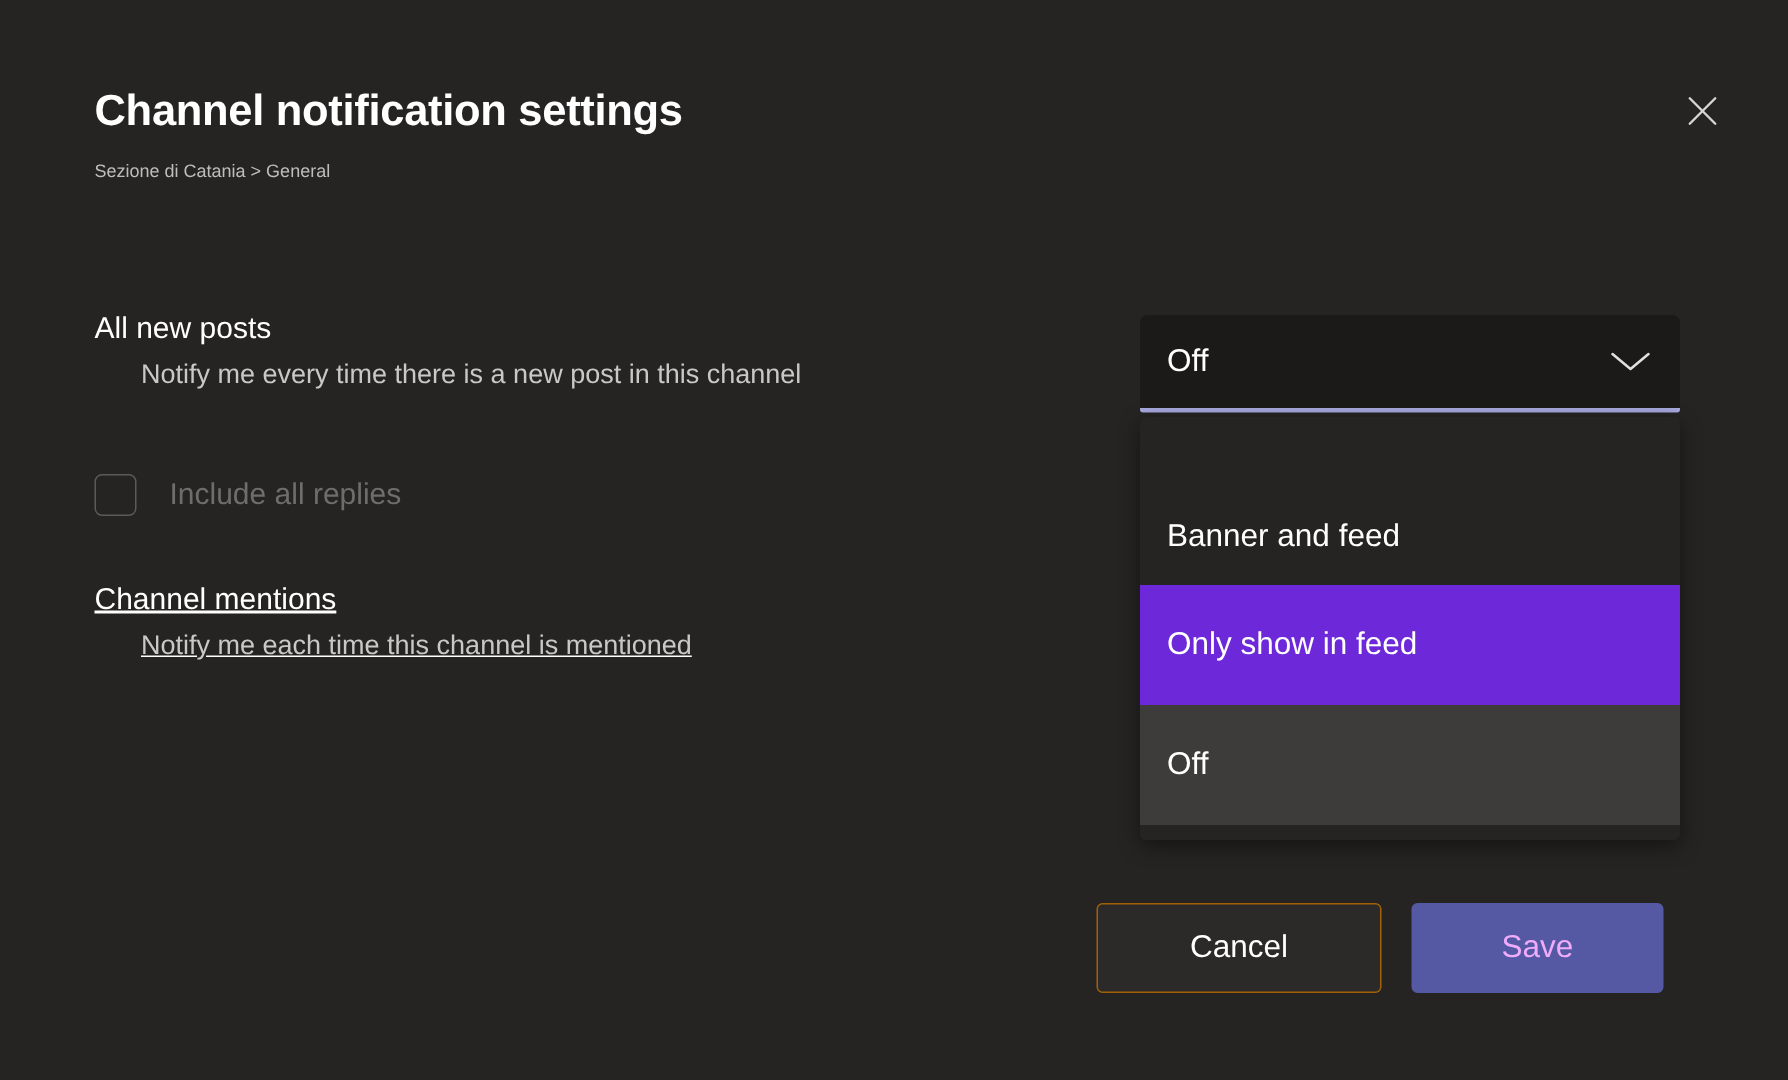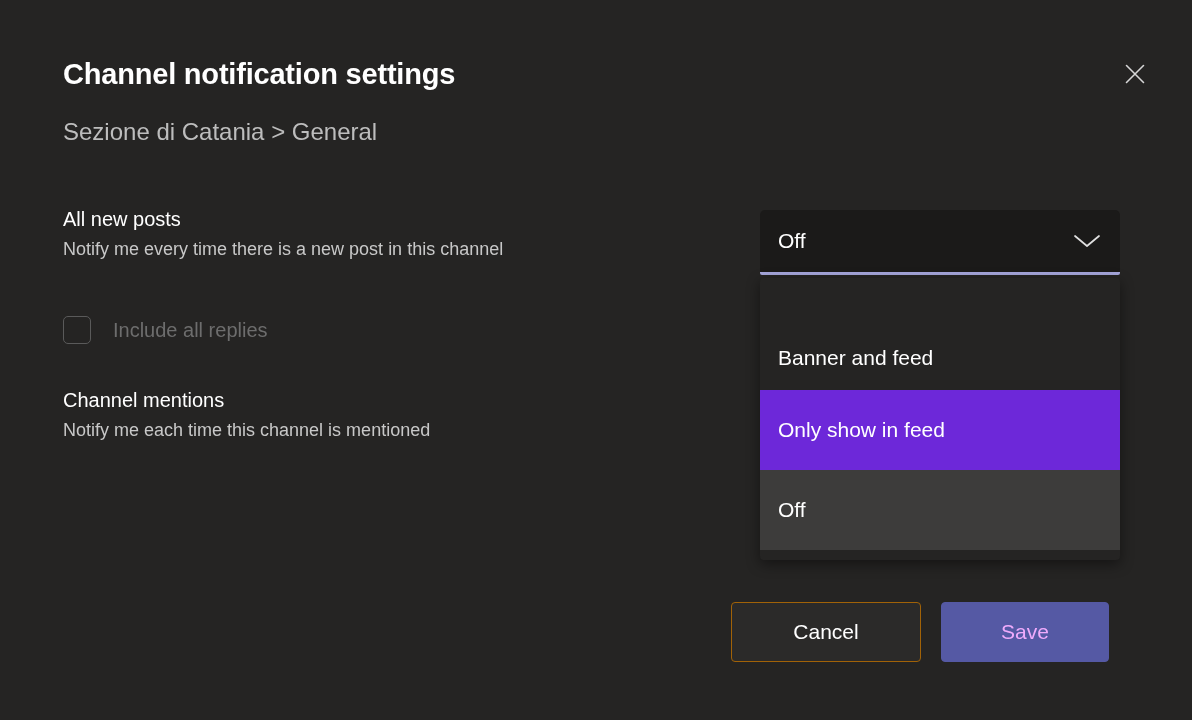--- a/index.html
+++ b/index.html
@@ -30,22 +30,22 @@
     font-size: 29px;
     font-weight: bold;
     letter-spacing: -0.2px;
     color: #ffffff;
     line-height: 40px;
     white-space: nowrap;
   }
   .breadcrumb {
     position: absolute;
     left: 63px;
-    top: 118px;
-    font-size: 24px;
+    top: 100px;
+    font-size: 12px;
     color: #bdbdbd;
     line-height: 28px;
     white-space: nowrap;
   }
   .close-btn {
     position: absolute;
     left: 1117px;
     top: 56px;
     width: 36px;
     height: 36px;
@@ -67,24 +67,25 @@
     color: #ffffff;
     line-height: 27px;
     white-space: nowrap;
   }
   .setting-desc {
     font-size: 18px;
     color: #c8c8c8;
     line-height: 26px;
     margin-top: 3px;
     white-space: nowrap;
+    margin-left: 31px;
   }
 
   #all-new-posts { top: 206px; }
-  #channel-mentions { top: 387px; }
+  #channel-mentions { top: 387px; text-decoration: underline; }
 
   .checkbox-row {
     position: absolute;
     left: 63px;
     top: 313px;
     display: flex;
     align-items: center;
     height: 34px;
   }
   .checkbox-box {

